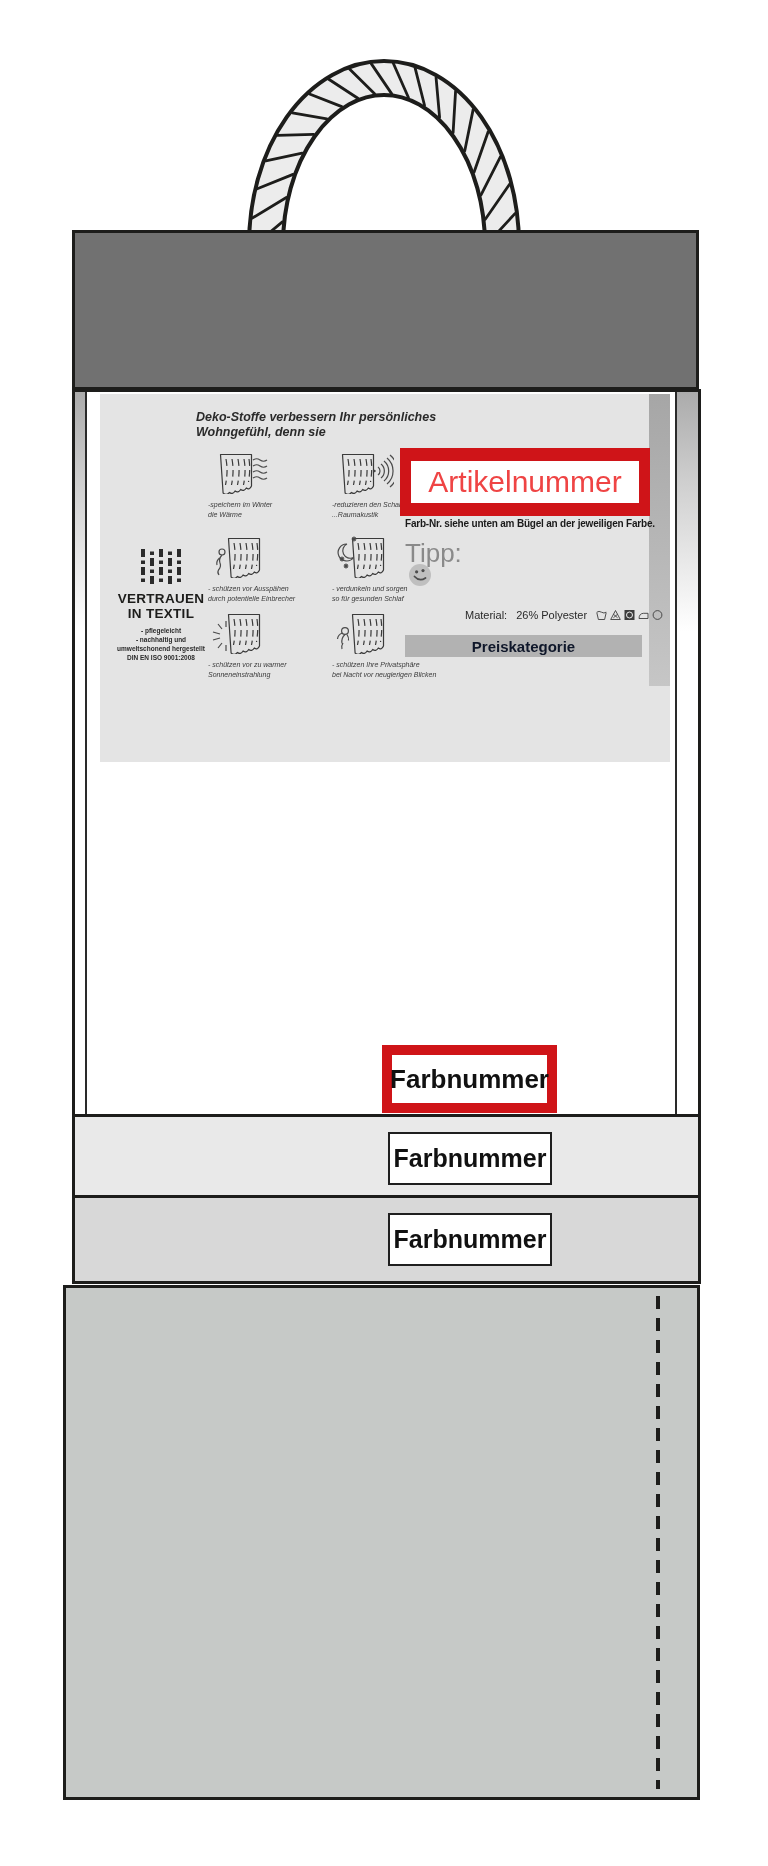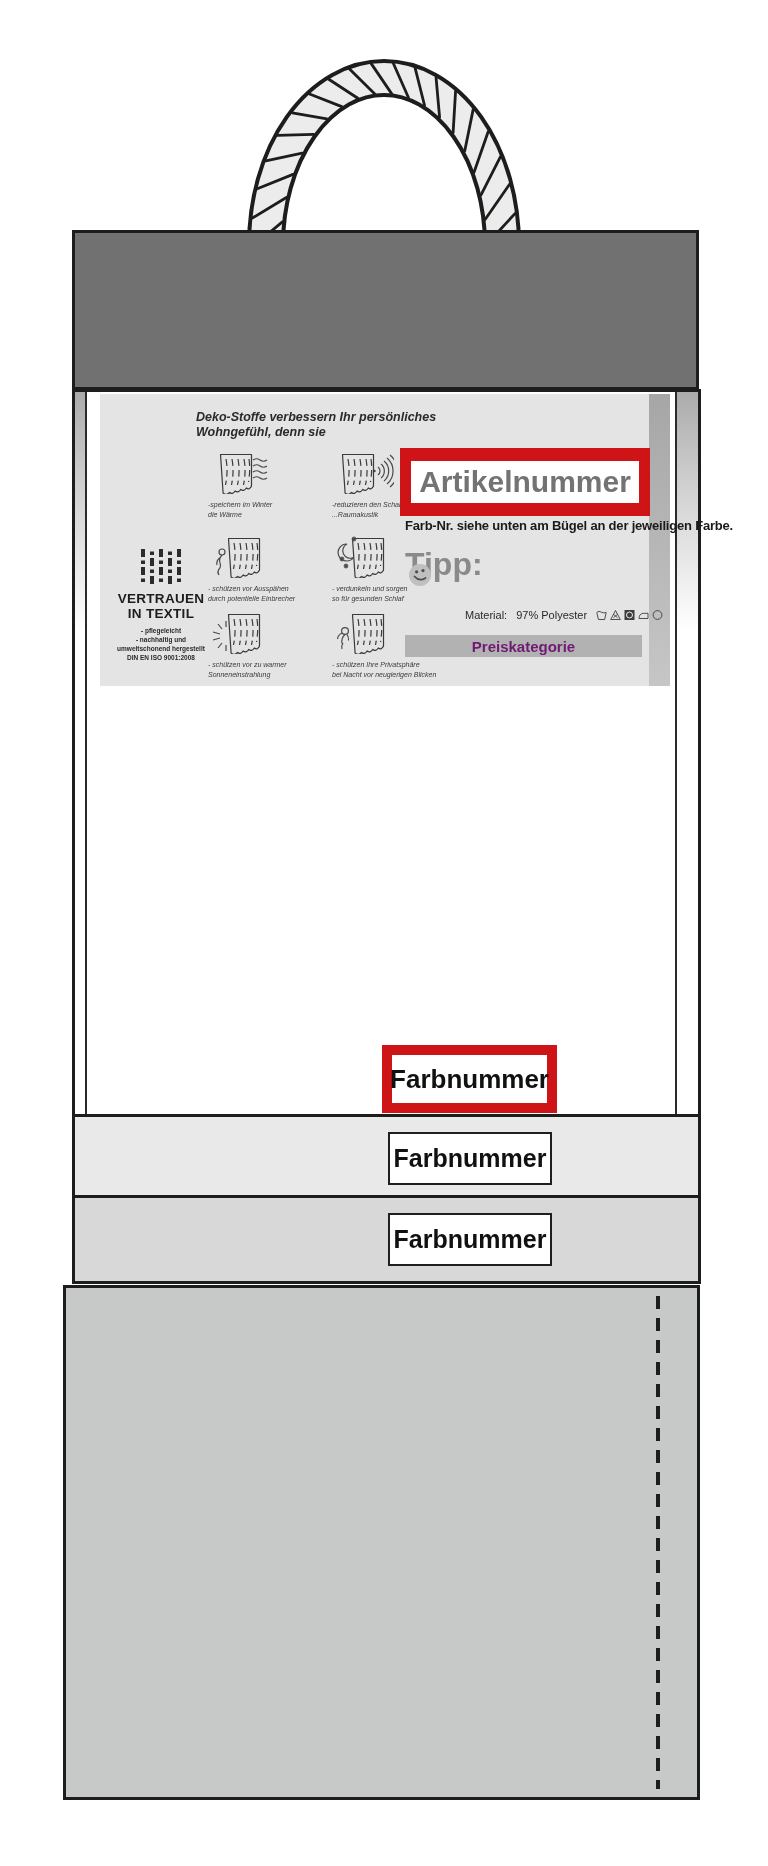--- a/index.html
+++ b/index.html
@@ -28,55 +28,55 @@
   .panel{left:72px;top:389px;width:629px;height:895px;box-sizing:border-box;
          background:#fff;border:3px solid var(--outline);z-index:2;}
   .gusset-l{left:0;top:0;width:10px;height:889px;
             background:linear-gradient(180deg,#ababab 0px,#cfcfcf 90px,#ffffff 240px);}
   .fold-l{left:10px;top:0;width:2px;height:889px;background:#2a2a2a;}
   .fold-r{left:600px;top:0;width:2px;height:889px;background:#2a2a2a;}
   .gusset-r{left:602px;top:0;width:21px;height:889px;
             background:linear-gradient(180deg,#ababab 0px,#cfcfcf 90px,#ffffff 240px);}
 
   
-  .label{left:25px;top:2px;width:570px;height:292px;background:var(--label-gray);}
+  .label{left:25px;top:2px;width:570px;height:368px;background:var(--label-gray);}
   .label-strip{right:0;top:0;width:21px;height:292px;
                background:linear-gradient(180deg,#a6a6a6,#c6c6c6);}
   .intro{left:96px;top:16px;width:260px;font-size:12.5px;line-height:14.5px;
          font-style:italic;font-weight:bold;color:#2a2a2a;}
   .bcell{width:122px;}
   .bcell svg{margin-left:2px;}
   .bcap{margin-top:2px;font-size:7px;line-height:9.5px;font-style:italic;color:#3a3a3a;}
   .c0{left:108px;} .c1{left:232px;}
   .r0{top:56px;} .r1{top:140px;} .r2{top:216px;}
   .curt{fill:none;stroke:#3a3a3a;stroke-width:1.2;}
   .deco{fill:none;stroke:#4a4a4a;stroke-width:1.2;}
 
   .trust{left:0;top:154px;width:122px;text-align:center;}
   .trust svg{margin:0 auto;}
   .trust-title{margin-top:7px;font-size:13.5px;line-height:15px;font-weight:bold;letter-spacing:.3px;}
   .trust-lines{margin-top:5px;font-size:6.5px;line-height:9px;font-weight:bold;color:#2a2a2a;}
 
   .art-box{left:300px;top:54px;width:250px;height:68px;background:var(--accent-red);}
   .art-inner{position:absolute;left:11px;right:11px;top:13px;bottom:13px;background:#fff;
              display:flex;align-items:center;justify-content:center;
-             font-size:30px;font-weight:bold;color:#737373;}
-  .farb-hint{left:305px;top:124px;width:345px;font-size:13px;font-weight:bold;
+             font-size:30px;font-weight:normal;color:#ef4444;}
+  .farb-hint{left:305px;top:124px;width:345px;font-size:10px;font-weight:bold;
              letter-spacing:-.2px;color:#1a1a1a;}
-  .tipp{left:305px;top:152px;font-size:32px;font-weight:bold;color:var(--tip-gray);}
+  .tipp{left:305px;top:144px;font-size:26px;font-weight:normal;color:var(--tip-gray);}
   .smiley{left:308px;top:169px;}
   .tip-text{left:365px;top:141px;width:290px;font-size:12.5px;line-height:15.6px;color:#7c7c7c;}
   .material-row{left:365px;top:215px;display:flex;align-items:center;gap:9px;
                 font-size:11px;color:#2a2a2a;}
   .care{display:flex;align-items:center;gap:3px;}
   .care svg{stroke:#3d3d3d;}
   .care .s{fill:none;stroke:#3d3d3d;stroke-width:.9;}
   .preis-bar{left:305px;top:241px;width:237px;height:22px;background:var(--price-bar-gray);
              display:flex;align-items:center;justify-content:center;
-             font-size:15px;font-weight:bold;color:#701a75;}
+             font-size:15px;font-weight:bold;color:#0f172a;}
 
   
   .red-farb{left:307px;top:653px;width:175px;height:68px;background:var(--accent-red);}
   .red-farb-inner{position:absolute;left:10px;right:10px;top:10px;bottom:10px;background:#fff;
                   display:flex;align-items:center;justify-content:center;
                   font-size:26px;font-weight:bold;color:#111;}
   .band-a{left:0;top:722px;width:623px;height:81px;box-sizing:border-box;
           background:var(--row1-gray);border-top:3px solid var(--outline);}
   .band-b{left:0;top:803px;width:623px;height:86px;box-sizing:border-box;
           background:var(--row2-gray);border-top:3px solid var(--outline);}
@@ -243,21 +243,21 @@
       <svg class="abs smiley" width="24" height="24" viewBox="0 0 24 24">
         <circle cx="12" cy="12" r="11" fill="#bfbfbf"></circle>
         <circle cx="8.6" cy="8.8" r="1.6" fill="#4c4c4c"></circle>
         <circle cx="15" cy="7.6" r="1.6" fill="#4c4c4c"></circle>
         <path d="M6.5,13.5 q5,5.5 11,1.5" fill="none" stroke="#4c4c4c" stroke-width="1.8" stroke-linecap="round"></path>
       </svg>
 
 
       <div class="abs material-row">
         <span>Material:</span>
-        <span>97% Polyester</span>
+        <span>26% Polyester</span>
         <span class="care">
           <svg width="11" height="12" viewBox="0 0 11 12">
             <path class="s" d="M0.8,3.6 L2.4,10.5 H8.6 L10.2,3.6 M0.8,3.2 Q3,1.6 5.5,3.2 T10.2,3.2"></path>
           </svg>
           <svg width="11" height="12" viewBox="0 0 11 12">
             <path class="s" d="M5.5,1.5 L10.3,10.5 H0.7 Z M3.4,5.2 L7.6,8.8 M7.6,5.2 L3.4,8.8"></path>
           </svg>
           <svg width="11" height="12" viewBox="0 0 11 12">
             <rect x="1" y="1.5" width="9" height="9" fill="#3d3d3d"></rect>
             <circle cx="5.5" cy="6" r="3" fill="none" stroke="#fff" stroke-width="0.9"></circle>

